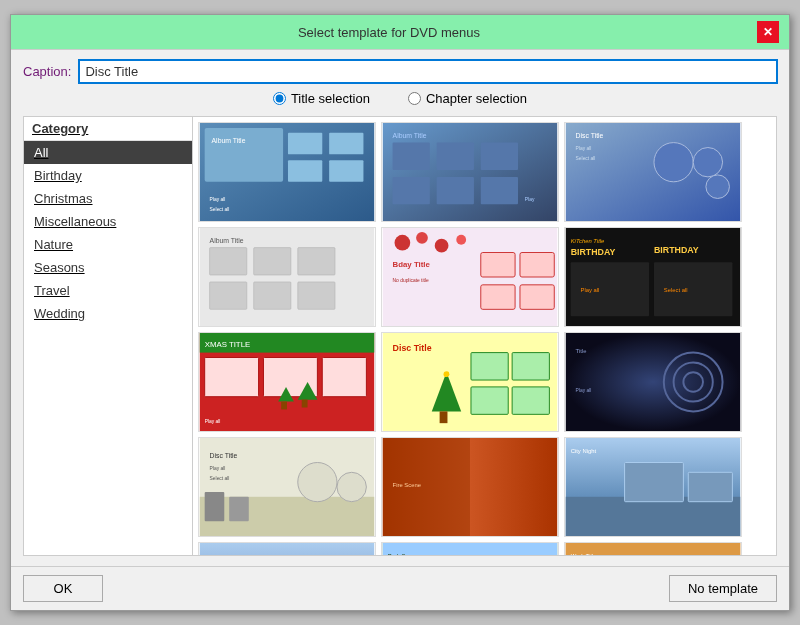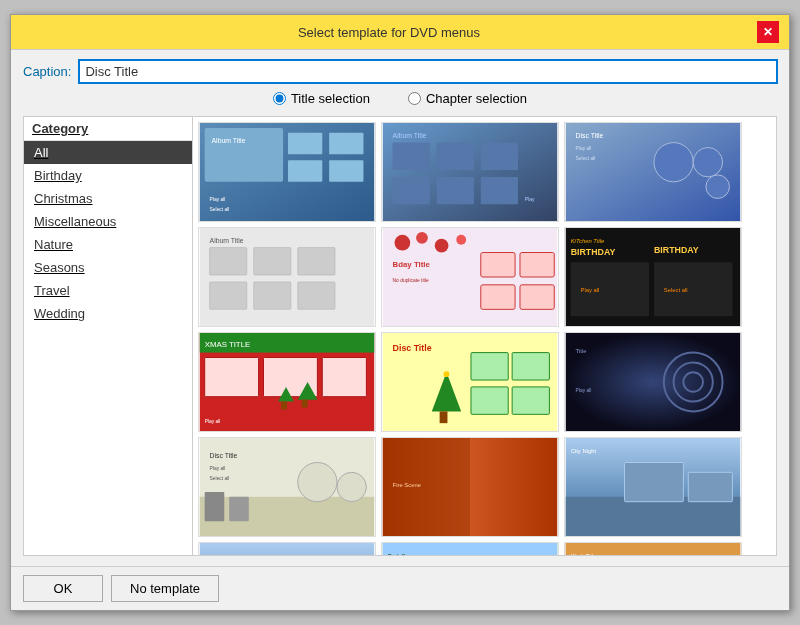--- a/index.html
+++ b/index.html
@@ -14,21 +14,21 @@
       height: 625px;
       overflow: hidden;
     }
     .dialog {
       width: 780px;
       background: #f0f0f0;
       border: 1px solid #999;
       box-shadow: 2px 2px 8px rgba(0,0,0,0.4);
     }
     .title-bar {
-      background: #fde047;
+      background: #86efac;
       border-bottom: 1px solid #ccc;
       padding: 6px 10px;
       display: flex;
       align-items: center;
       justify-content: space-between;
     }
     .title-bar-text {
       flex: 1;
       text-align: center;
       font-size: 13px;
@@ -51,21 +51,21 @@
       padding: 10px 12px;
     }
     .caption-row {
       display: flex;
       align-items: center;
       margin-bottom: 8px;
     }
     .caption-label {
       margin-right: 8px;
       font-size: 13px;
-      color: #0369a1;
+      color: #701a75;
     }
     .caption-input {
       flex: 1;
       border: 1px solid #0078d7;
       padding: 3px 5px;
       font-size: 13px;
       color: #333;
       background: #fff;
       outline: none;
       box-shadow: 0 0 0 1px #0078d7;
@@ -138,21 +138,21 @@
       cursor: pointer;
       overflow: hidden;
       flex-shrink: 0;
     }
     .template-thumb svg {
       width: 100%;
       height: 100%;
     }
     .dialog-footer {
       display: flex;
-      justify-content: flex-start;
+      justify-content: space-between;
       gap: 8px;
       padding: 8px 12px;
       border-top: 1px solid #ccc;
       background: #f0f0f0;
     }
     .footer-btn {
       padding: 5px 18px;
       font-size: 13px;
       border: 1px solid #aaa;
       background: #f0f0f0;

